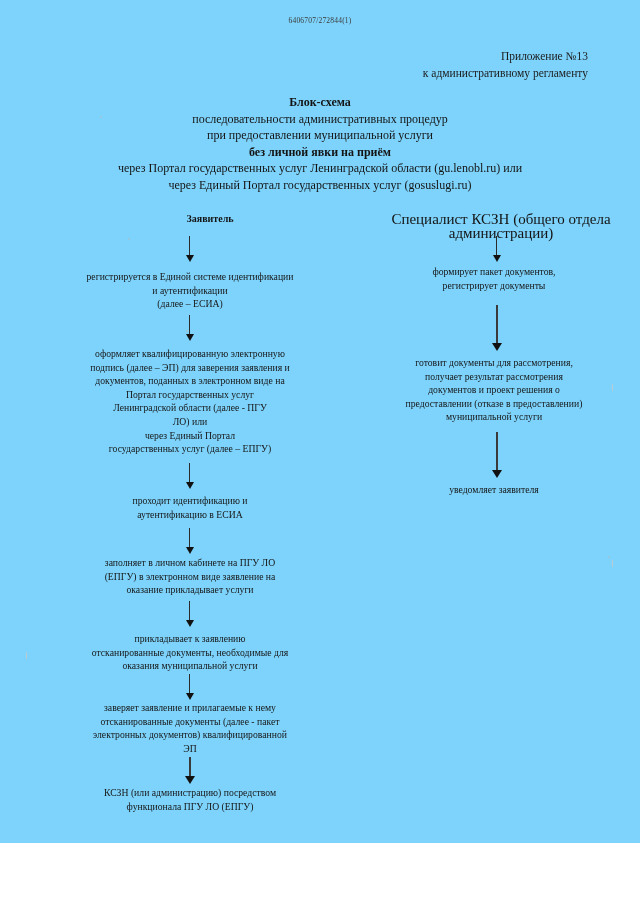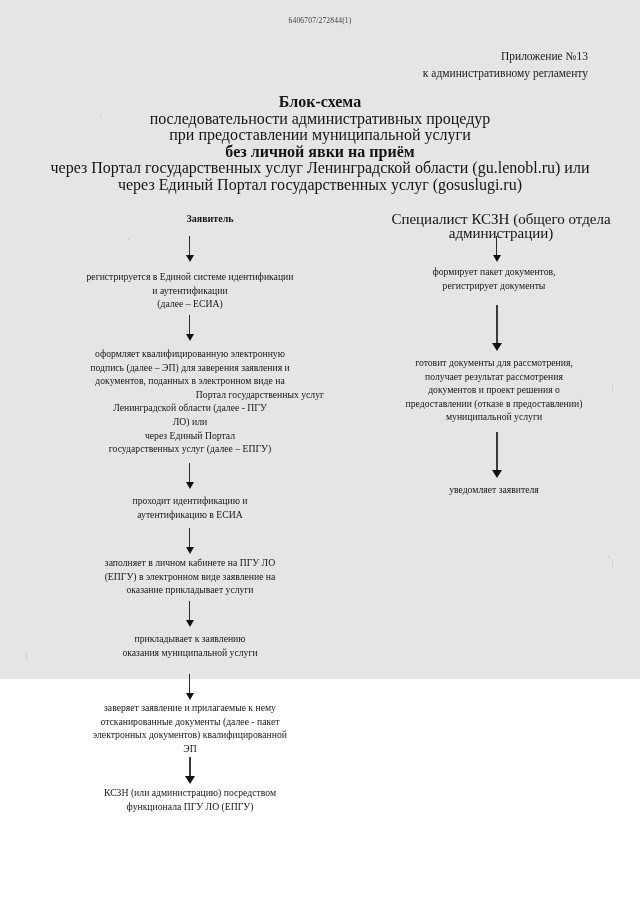--- a/index.html
+++ b/index.html
@@ -14,22 +14,22 @@
     overflow: hidden;
     font-family: "Liberation Serif", "DejaVu Serif", serif;
     color: #1a1a1a;
     -webkit-font-smoothing: antialiased;
   }
 
   .page {
     position: absolute;
     inset: 0;
     width: 640px;
-    height: 679px;
-    background: #e5e5e5;
+    height: 843px;
+    background: #7dd3fc;
   }
 
   
   .speck {
     position: absolute;
     background: #b9b9b9;
     width: 2px;
     height: 2px;
     border-radius: 50%;
     opacity: .55;
@@ -65,21 +65,21 @@
   }
   .appendix div { white-space: nowrap; }
 
   
   .title-block {
     position: absolute;
     top: 94px;
     left: 0;
     width: 640px;
     text-align: center;
-    font-size: 16px;
+    font-size: 12px;
     line-height: 16.5px;
     color: #141414;
   }
   .title-block .b { font-weight: bold; }
 
   
   .col-head {
     position: absolute;
     text-align: center;
     color: #141414;
@@ -182,21 +182,21 @@
 
   <div class="arrow" style="left:185px; top:315px; height:26px;">
     <div class="shaft" style="height:19px;"></div>
     <div class="head" style="top:19px;"></div>
   </div>
 
   <div class="node" style="left:56px; top:347px; width:268px;">
     <div>оформляет  квалифицированную электронную</div>
     <div>подпись (далее – ЭП) для заверения заявления и</div>
     <div>документов, поданных в электронном виде на</div>
-    <div class="wide-bold" style="position:static;text-align:right;">Портал государственных услуг</div>
+    <div class="wide-bold" style="position:static;">Портал государственных услуг</div>
     <div class="wide-bold" style="position:static;">Ленинградской области (далее - ПГУ</div>
     <div class="wide-bold" style="position:static;">ЛО) или</div>
     <div class="wide-bold" style="position:static;">через Единый Портал</div>
     <div class="wide-bold" style="position:static;">государственных услуг (далее – ЕПГУ)</div>
   </div>
 
   <div class="arrow" style="left:185px; top:463px; height:26px;">
     <div class="shaft" style="height:19px;"></div>
     <div class="head" style="top:19px;"></div>
   </div>
@@ -217,20 +217,21 @@
     <div>оказание прикладывает услуги</div>
   </div>
 
   <div class="arrow" style="left:185px; top:601px; height:26px;">
     <div class="shaft" style="height:19px;"></div>
     <div class="head" style="top:19px;"></div>
   </div>
 
   <div class="node" style="left:56px; top:632px; width:268px;">
     <div>прикладывает  к заявлению</div>
+    <div>отсканированные документы, необходимые для</div>
     <div>оказания муниципальной услуги</div>
   </div>
 
   <div class="arrow" style="left:185px; top:674px; height:26px;">
     <div class="shaft" style="height:19px;"></div>
     <div class="head" style="top:19px;"></div>
   </div>
 
   <div class="node" style="left:56px; top:701px; width:268px;text-align:center;">
     <div>заверяет заявление и прилагаемые к нему</div>

